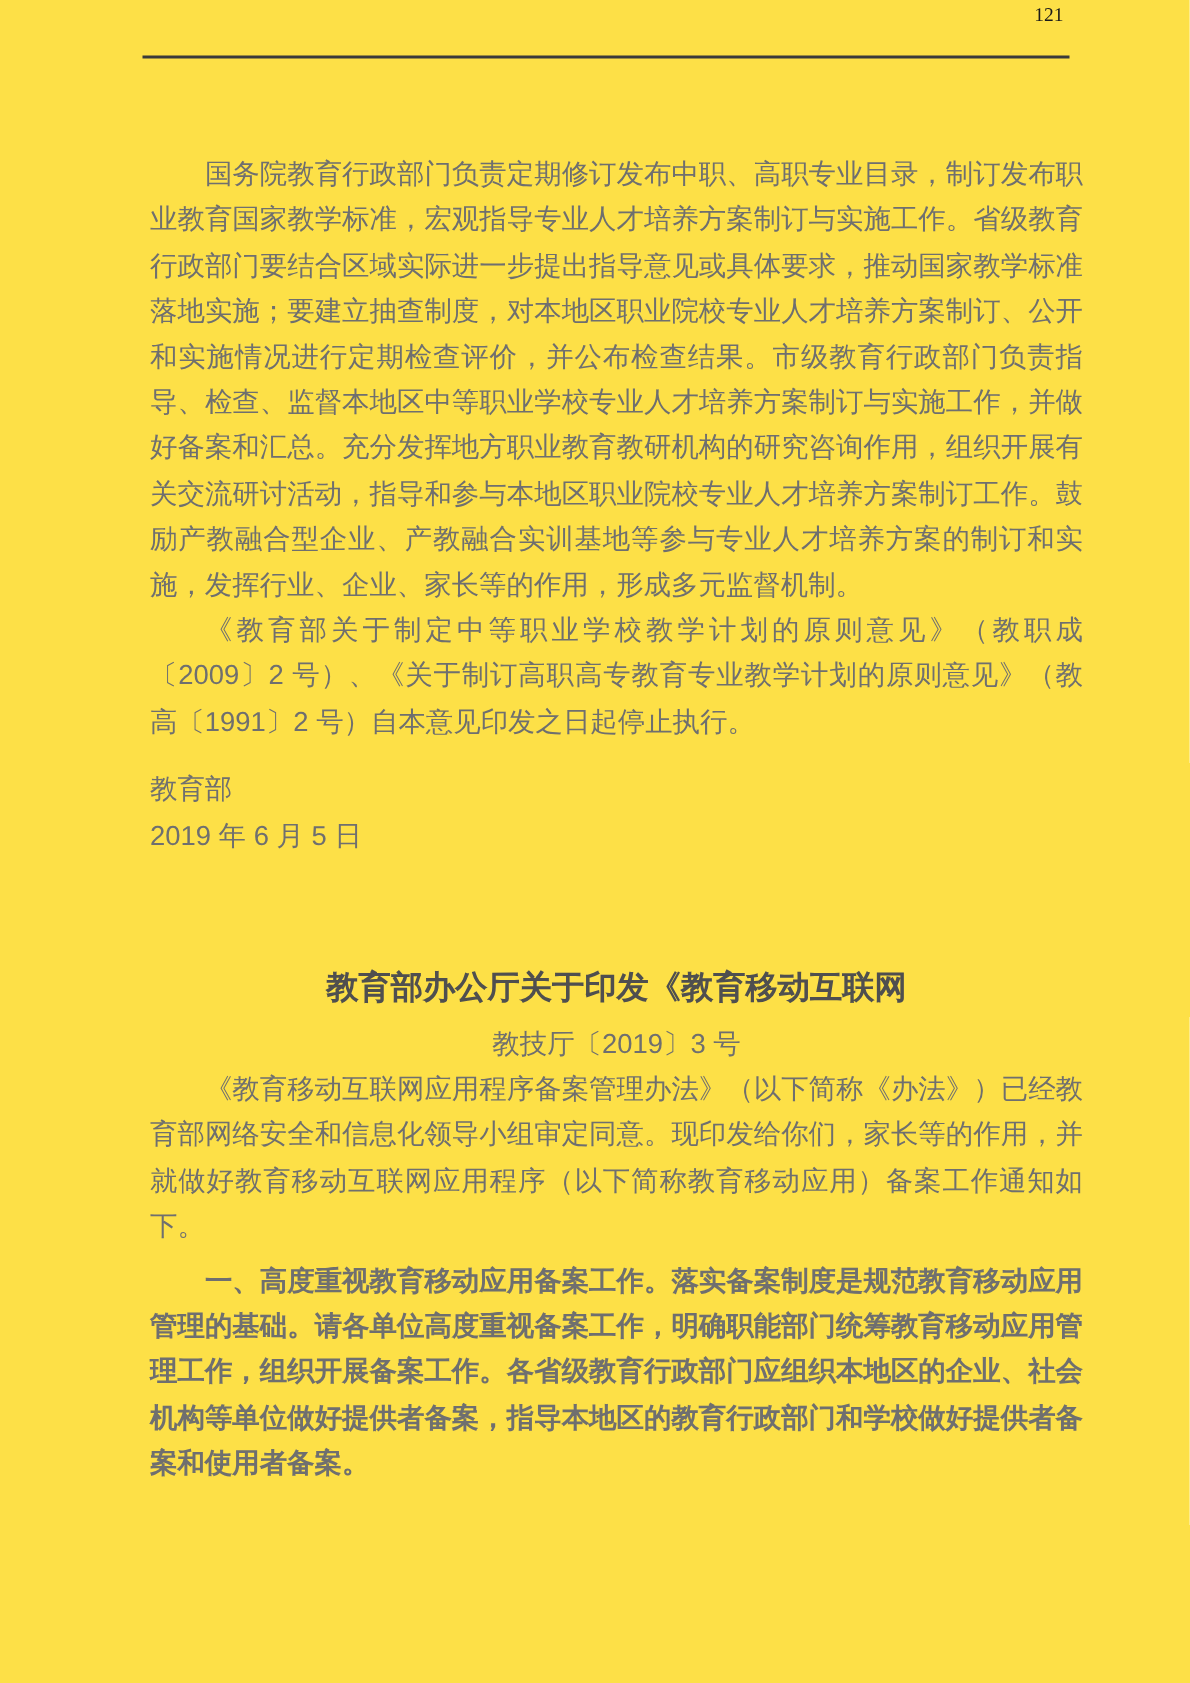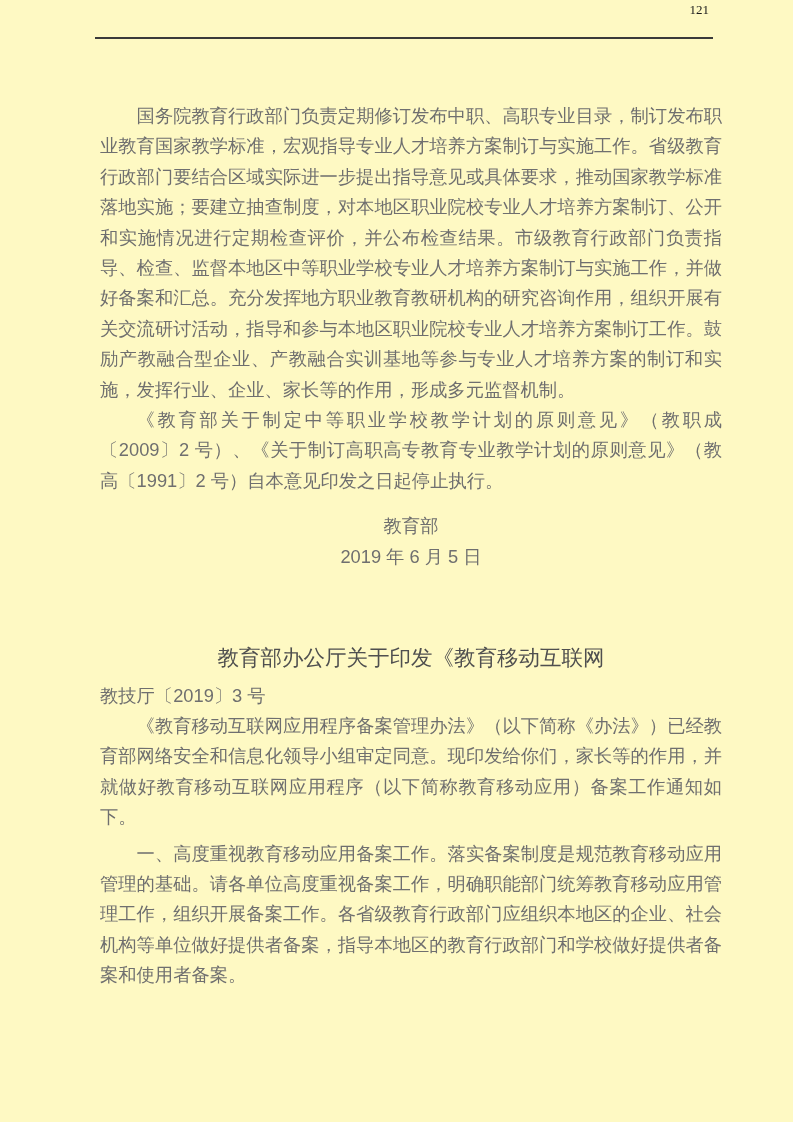--- a/index.html
+++ b/index.html
@@ -9,21 +9,21 @@
     height: 1122px;
     position: relative;
     font-family: "Liberation Sans", sans-serif;
     overflow: hidden;
   }
   .page {
     position: absolute;
     top: 0; left: 0;
     width: 793px;
     height: 1122px;
-    background: #fef9c3;
+    background: #fde047;
   }
   .page-number {
     position: absolute;
     top: 2px;
     right: 84px;
     font-family: "Liberation Serif", serif;
     font-size: 13px;
     color: #1a1a1a;
   }
   .header-rule {
@@ -44,41 +44,41 @@
     color: #6f6f6f;
     text-align: justify;
     margin-left: 12px;
   }
   .para {
     text-indent: 2em;
     margin: 0;
   }
   .sig-block {
     margin-top: 15px;
-    text-align: center;
+    text-align: left;
   }
   .sig-line { text-indent: 0; }
   .notice-title {
     margin-top: 71px;
     text-align: center;
-    font-weight: normal;
+    font-weight: bold;
     font-size: 21.5px;
     line-height: 30.5px;
     color: #4f4f4f;
   }
   .doc-number {
     margin-top: 7px;
-    text-align: left;
+    text-align: center;
     text-indent: 0;
   }
   .salutation {
     text-indent: 0;
     margin: 0;
   }
-  .para-gap { margin-top: 6px; }
+  .para-gap { margin-top: 6px; font-weight: bold; }
 </style>
 </head>
 <body>
 
 <div class="page">
 
   <div class="page-number">121</div>
 
   <div class="header-rule"></div>
 

